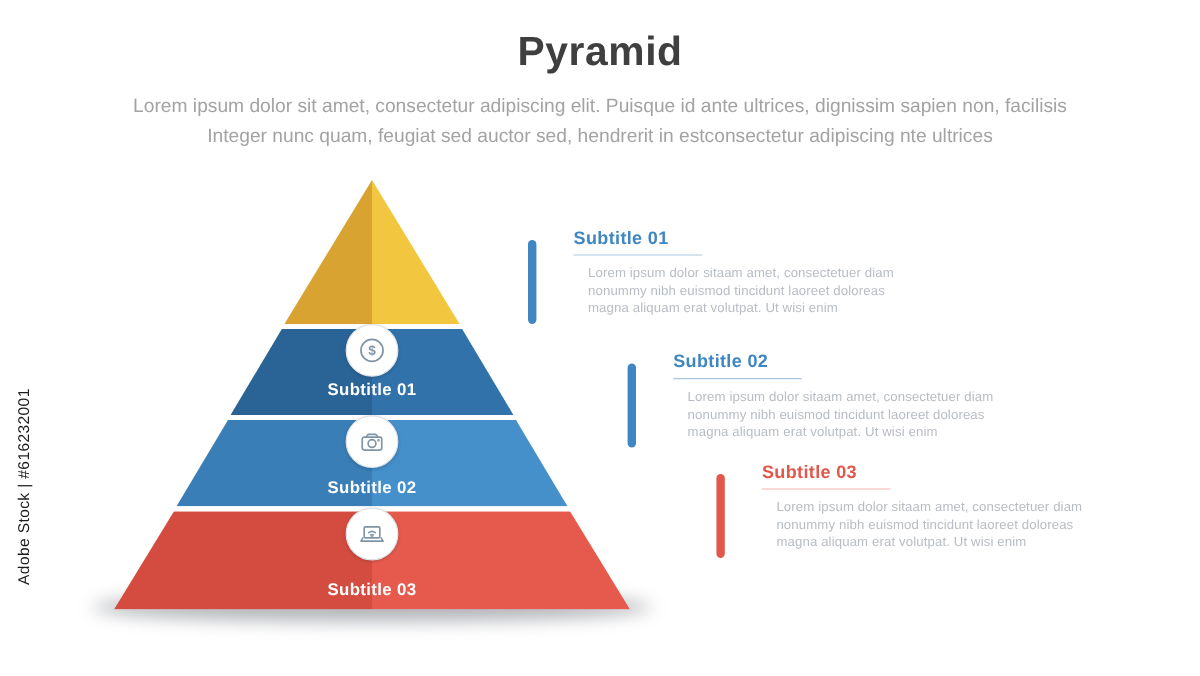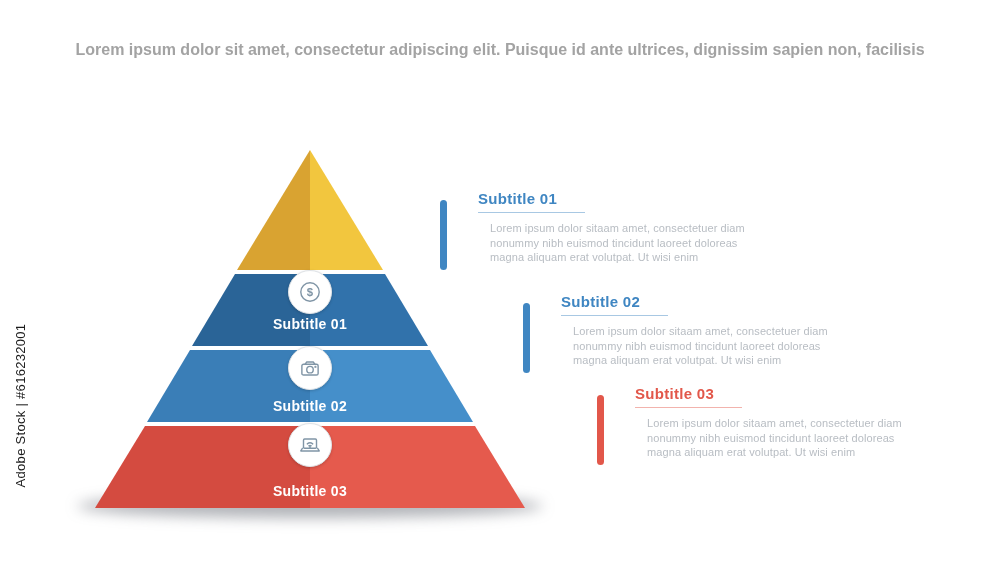--- a/index.html
+++ b/index.html
@@ -12,21 +12,21 @@
   .watermark {
     position:absolute; left:-85px; top:398px; width:210px; text-align:center;
     transform:rotate(-90deg); font-size:13px; color:#1c1c1c; letter-spacing:.3px;
     white-space:nowrap;
   }
 
   
   .header { position:absolute; top:24px; left:0; width:100%; text-align:center; }
   .title  { margin:0; font-size:34px; font-weight:bold; color:#3f3f3f; letter-spacing:.5px; }
   .desc   { margin:0; font-size:16px; color:#a3a3a3; line-height:1.55; white-space:nowrap; }
-  .desc.first { margin-top:14px;font-weight:bold; }
+  .desc.first { margin-top:14px; }
 
   
   .pyramid { position:absolute; left:95px; top:150px; width:430px; height:360px; }
   .pyr-shadow {
     position:absolute; left:-18px; top:344px; width:466px; height:24px; border-radius:50%;
     background:rgba(85,88,100,0.45); filter:blur(7px);
   }
   .apex, .band { position:absolute; }
   .apex {
     left:142px; top:0; width:146px; height:120px;
@@ -89,21 +89,23 @@
   }
 </style>
 </head>
 <body>
 
 <div class="stage">
 
   <div class="watermark">Adobe Stock | #616232001</div>
 
   <div class="header">
+    <h1 class="title">Pyramid</h1>
     <p class="desc first">Lorem ipsum dolor sit amet, consectetur adipiscing elit. Puisque id ante ultrices, dignissim sapien non, facilisis</p>
+    <p class="desc">Integer nunc quam, feugiat sed auctor sed, hendrerit in estconsectetur adipiscing nte ultrices</p>
   </div>
 
   <div class="pyramid">
     <div class="pyr-shadow"></div>
 
     <div class="apex"></div>
     <div class="band band-1"></div>
     <div class="band band-2"></div>
     <div class="band band-3"></div>
 

